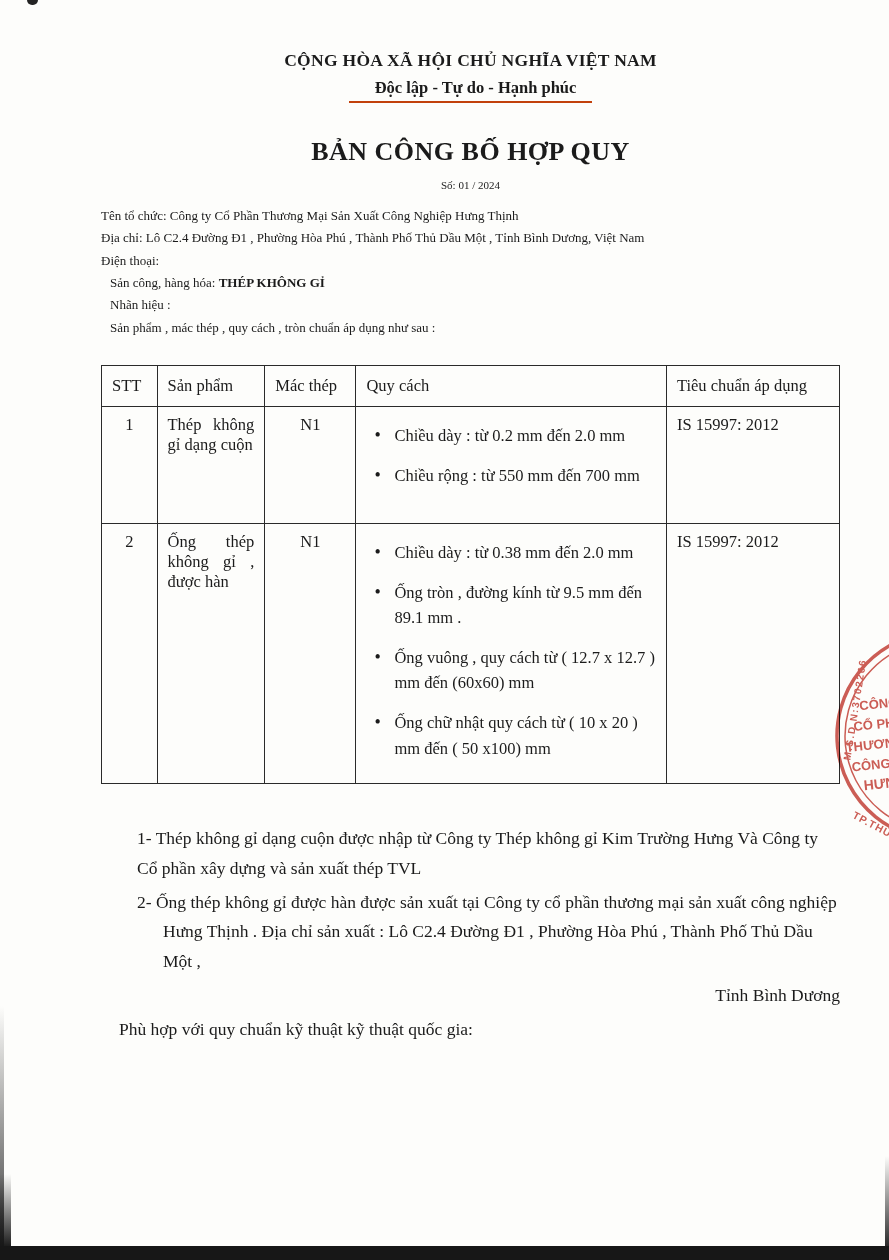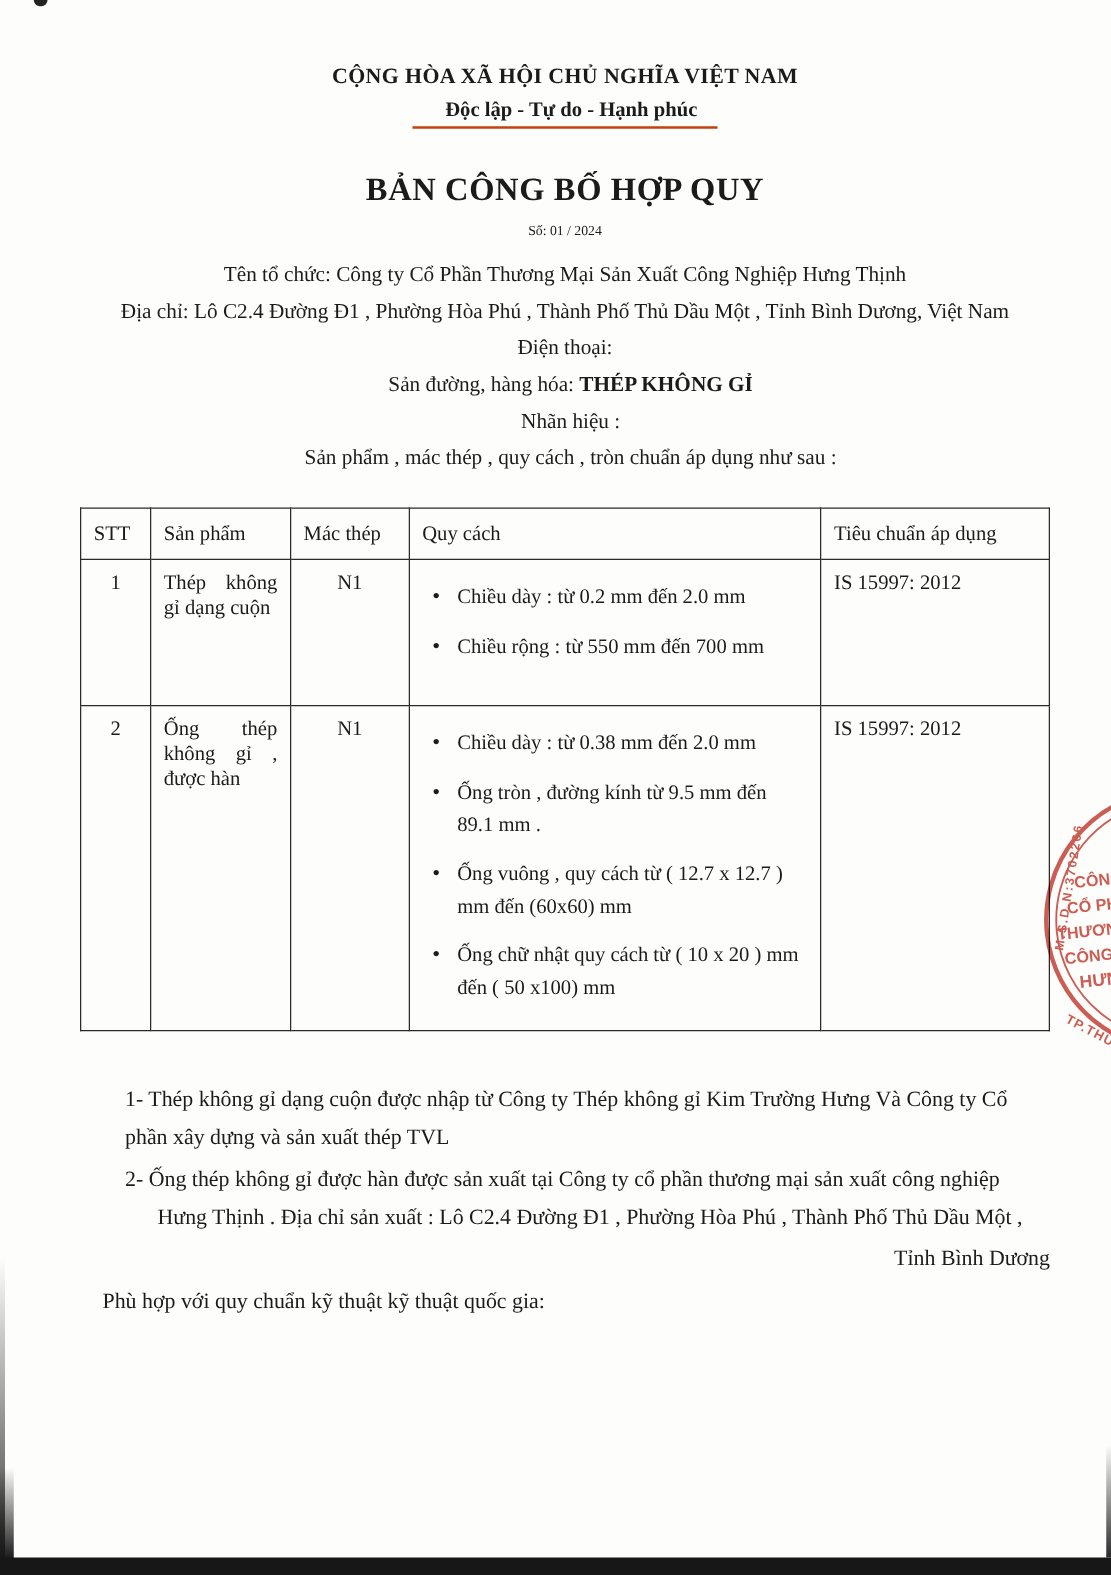--- a/index.html
+++ b/index.html
@@ -5,20 +5,21 @@
   html,body{margin:0;padding:0;background:#e8e8e6;}
   .page{
     position:relative;
     width:889px;height:1260px;
     margin:0 auto;
     background:#fdfdfb;
     overflow:hidden;
     font-family:"Liberation Serif","DejaVu Serif",serif;
     color:#1b1b1b;
     box-sizing:border-box;
+    padding-left:37px;
   }
   .content{
     position:relative;
     box-sizing:border-box;
     padding:50px 49px 0 64px;
     width:100%;
   }
   
   .nat-header{text-align:center;}
   .nat-line1{font-weight:bold;font-size:17.5px;letter-spacing:.3px;}
@@ -28,21 +29,21 @@
     margin-top:7px;
     padding:0 16px 3px 26px;
     border-bottom:2px solid #c2410c;
   }
   .doc-title{
     text-align:center;font-weight:bold;font-size:26px;
     letter-spacing:.5px;margin-top:34px;
   }
   .doc-number{text-align:center;font-size:11px;margin-top:12px;}
   
-  .info{margin-top:14px;font-size:17px;line-height:1.72;text-align:center;}
+  .info{margin-top:14px;font-size:13px;line-height:1.72;}
   .info p{margin:0;}
   .indent8{padding-left:9px;}
   .bold{font-weight:bold;}
   
   table.spec{
     border-collapse:collapse;
     width:100%;
     margin-top:26px;
     font-size:16.5px;
   }
@@ -137,21 +138,21 @@
       </div>
     </div>
 
     <div class="doc-title">BẢN CÔNG BỐ HỢP QUY</div>
     <div class="doc-number">Số: 01 / 2024</div>
 
     <div class="info">
       <p>Tên tổ chức: Công ty Cổ Phần Thương Mại Sản Xuất Công Nghiệp Hưng Thịnh</p>
       <p>Địa chỉ: Lô C2.4 Đường Đ1 , Phường Hòa Phú , Thành Phố Thủ Dầu Một , Tỉnh Bình Dương, Việt Nam</p>
       <p>Điện thoại:</p>
-      <p class="indent8"><span>Sản đường, hàng hóa: </span><span class="bold">THÉP KHÔNG GỈ</span></p>
+      <p class="indent8"><span>Sản công, hàng hóa: </span><span class="bold">THÉP KHÔNG GỈ</span></p>
       <p class="indent8">Nhãn hiệu :</p>
       <p class="indent8">Sản phẩm , mác thép , quy cách , tròn chuẩn áp dụng như sau :</p>
     </div>
 
     <table class="spec">
       <colgroup>
         <col class="c-stt">
           <col class="c-sp">
           <col class="c-mt">
           <col class="c-qc">

